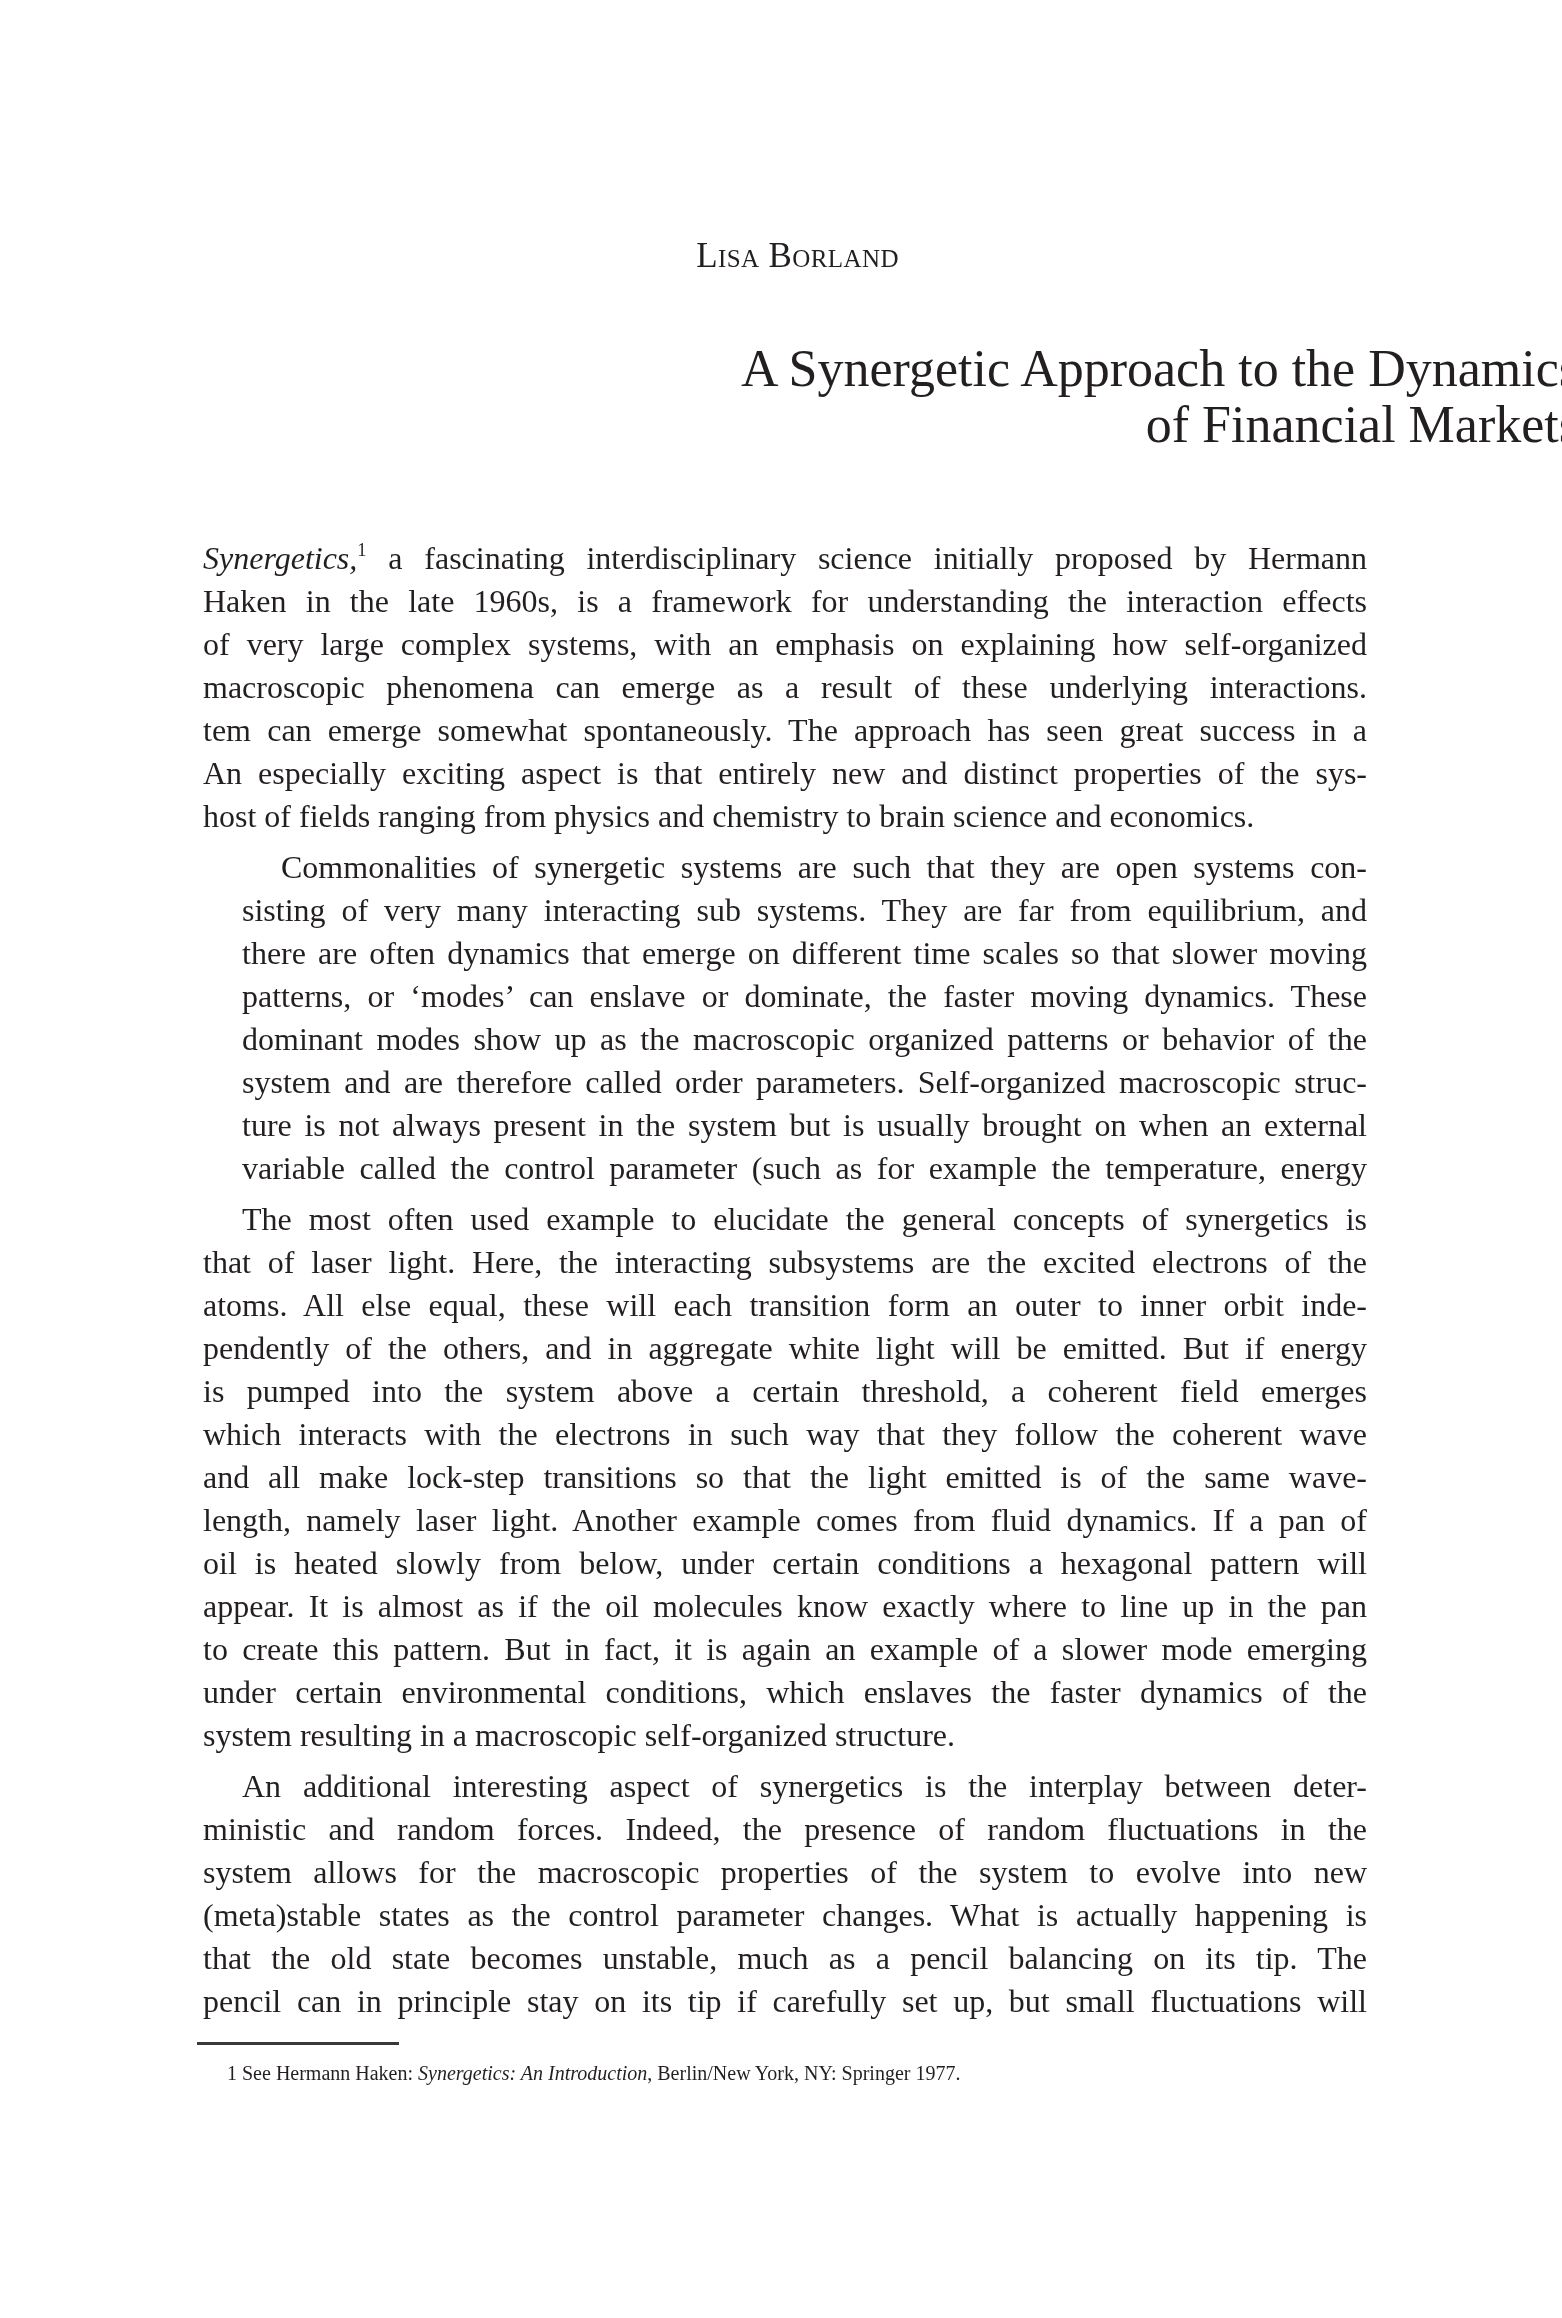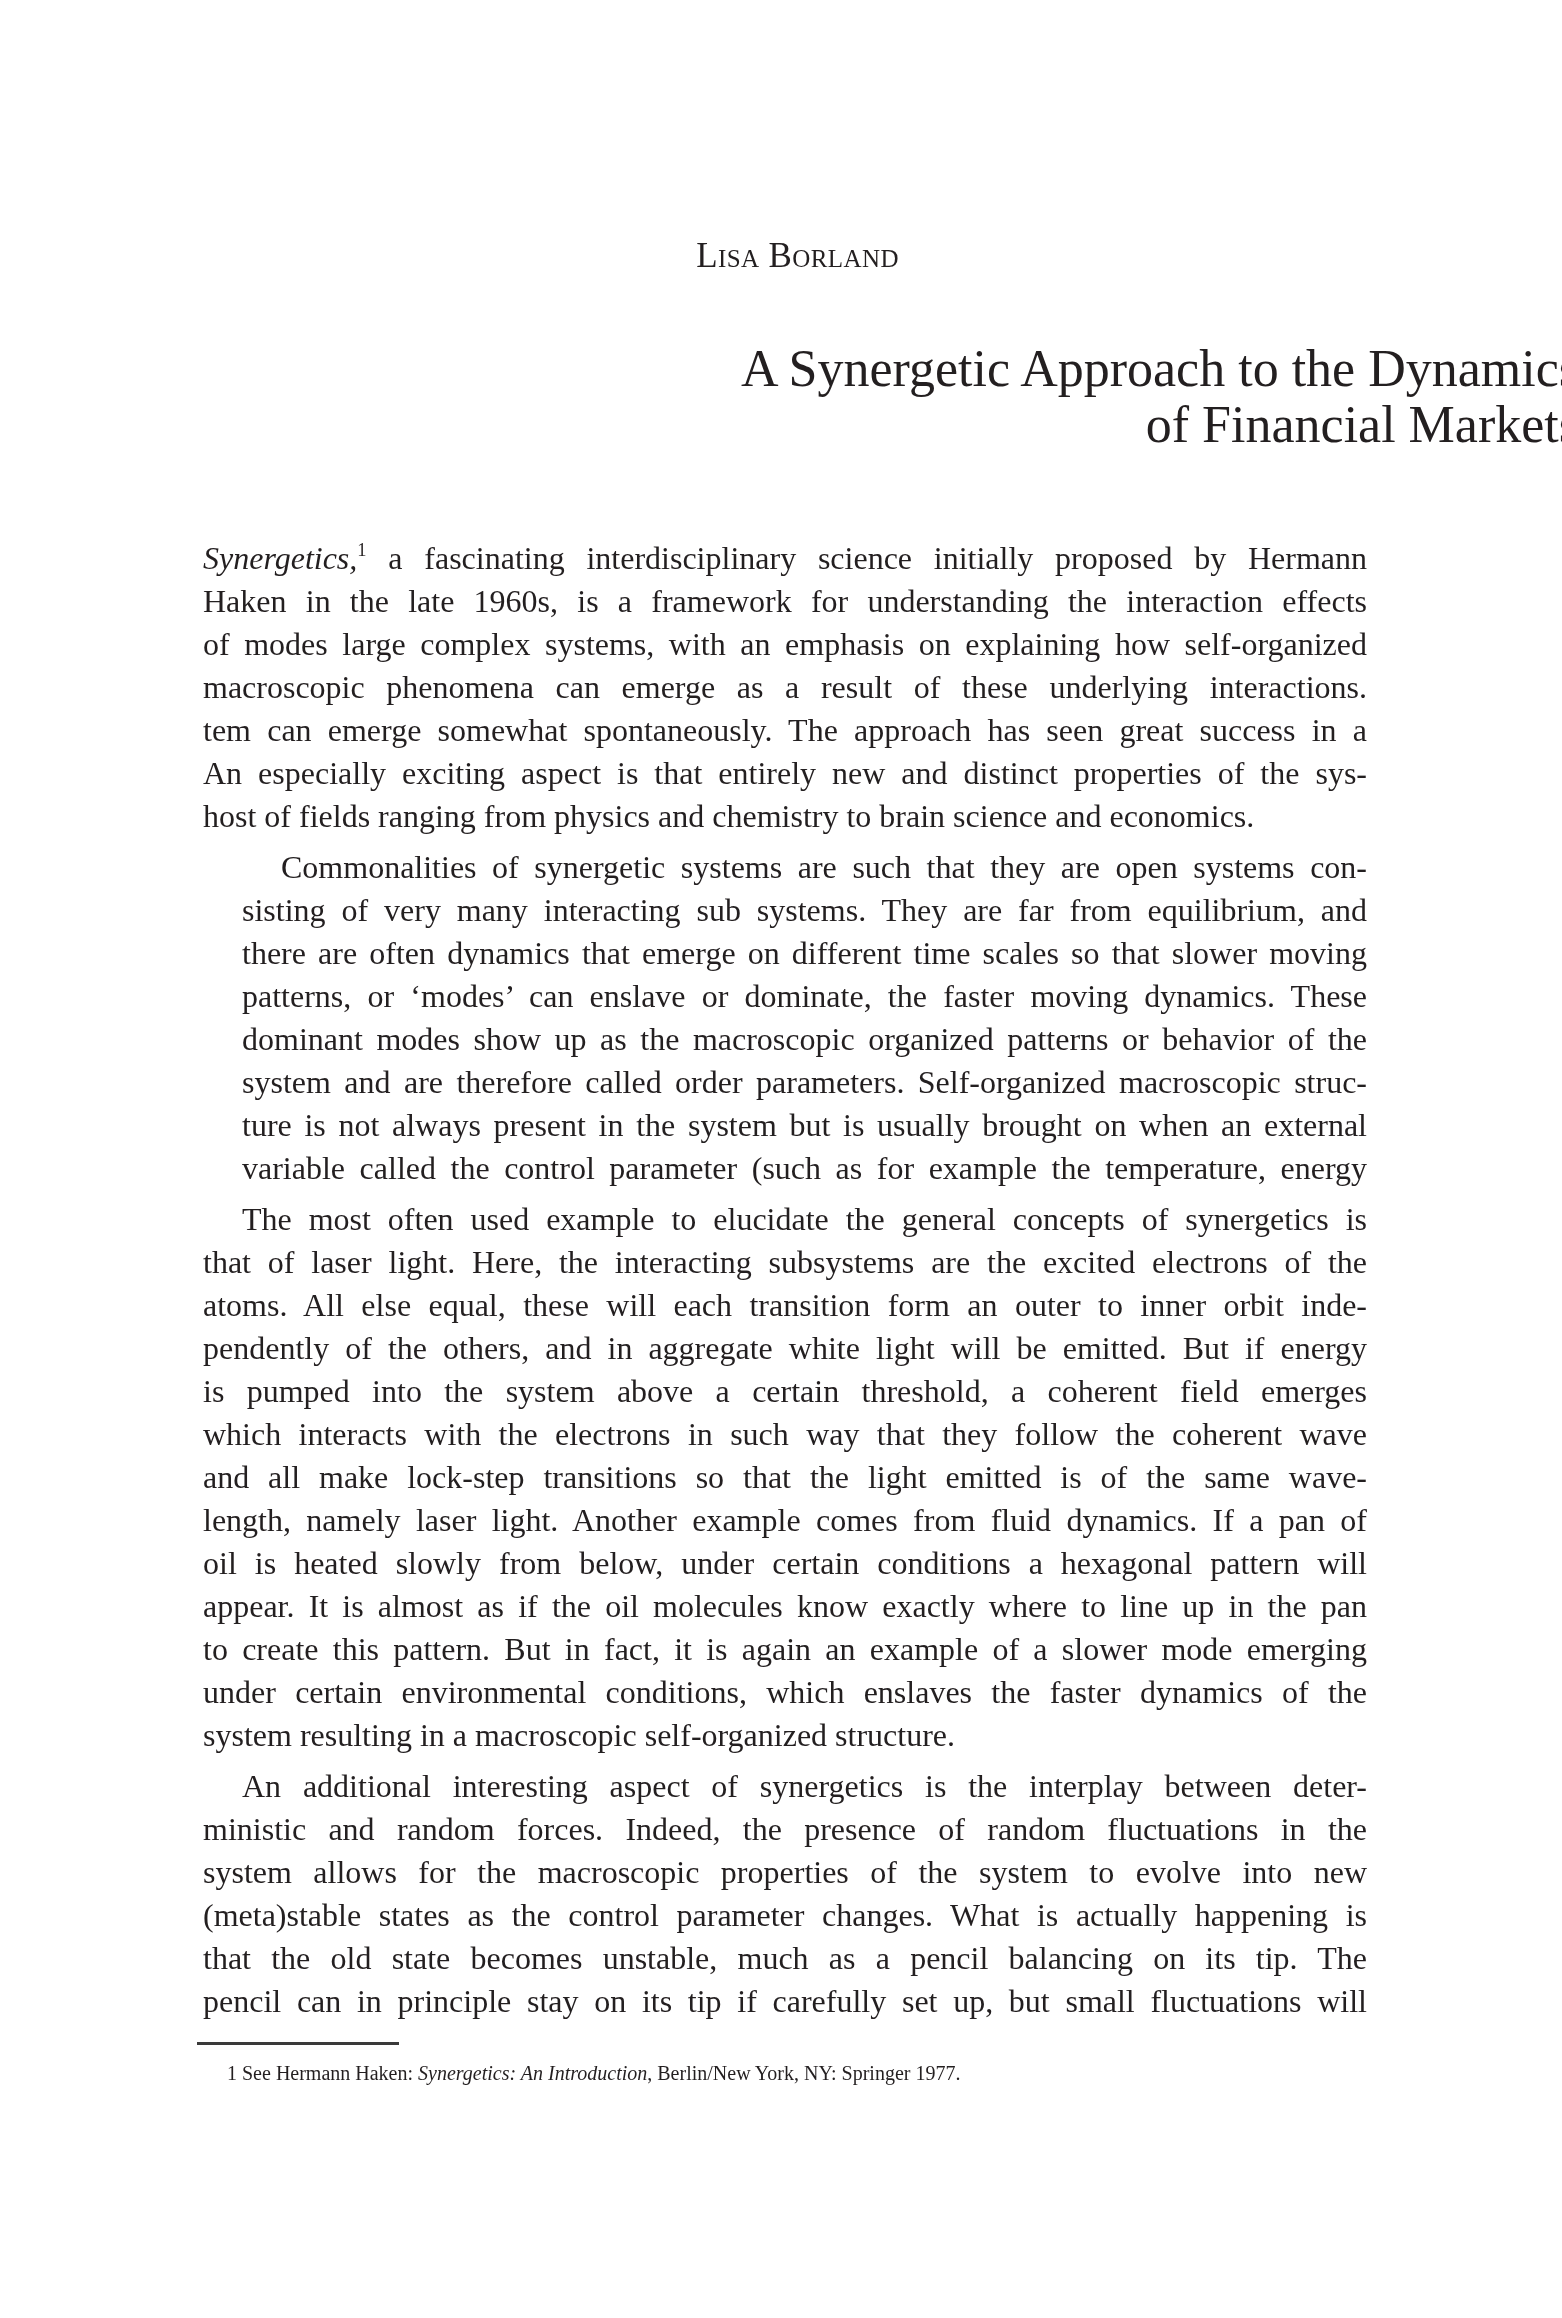--- a/index.html
+++ b/index.html
@@ -24,21 +24,21 @@
   <div class="author">Lisa Borland</div>
   <div class="title">
     <div>A Synergetic Approach to the Dynamics</div>
     <div>of Financial Markets</div>
   </div>
 
   <div class="body">
     <p>
       <span class="line"><em>Synergetics,</em><sup>1</sup><span> a fascinating interdisciplinary science initially proposed by Hermann</span></span>
       <span class="line">Haken in the late 1960s, is a framework for understanding the interaction effects</span>
-      <span class="line">of modes large complex systems, with an emphasis on explaining how self-organized</span>
+      <span class="line">of very large complex systems, with an emphasis on explaining how self-organized</span>
       <span class="line">macroscopic phenomena can emerge as a result of these underlying interactions.</span>
       <span class="line">tem can emerge somewhat spontaneously. The approach has seen great success in a</span>
       <span class="line">An especially exciting aspect is that entirely new and distinct properties of the sys-</span>
       <span class="line last">host of fields ranging from physics and chemistry to brain science and economics.</span>
     </p>
     <p class="indent">
       <span class="line" style="padding-left:39px">Commonalities of synergetic systems are such that they are open systems con-</span>
       <span class="line">sisting of very many interacting sub systems. They are far from equilibrium, and</span>
       <span class="line">there are often dynamics that emerge on different time scales so that slower moving</span>
       <span class="line">patterns, or ‘modes’ can enslave or dominate, the faster moving dynamics. These</span>

